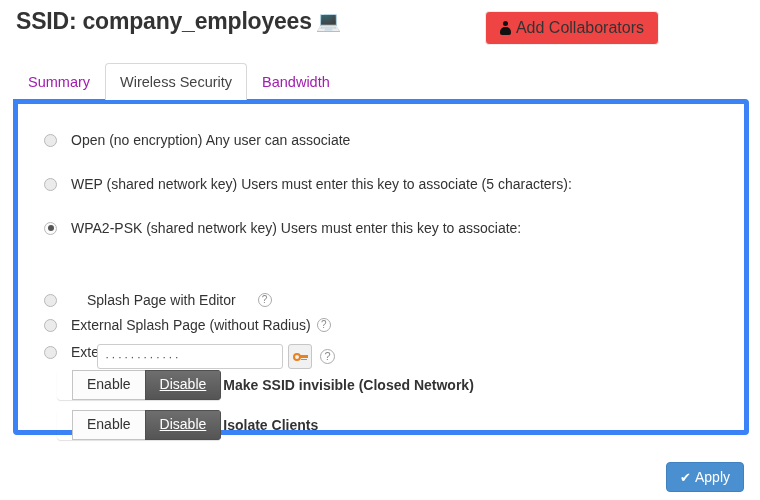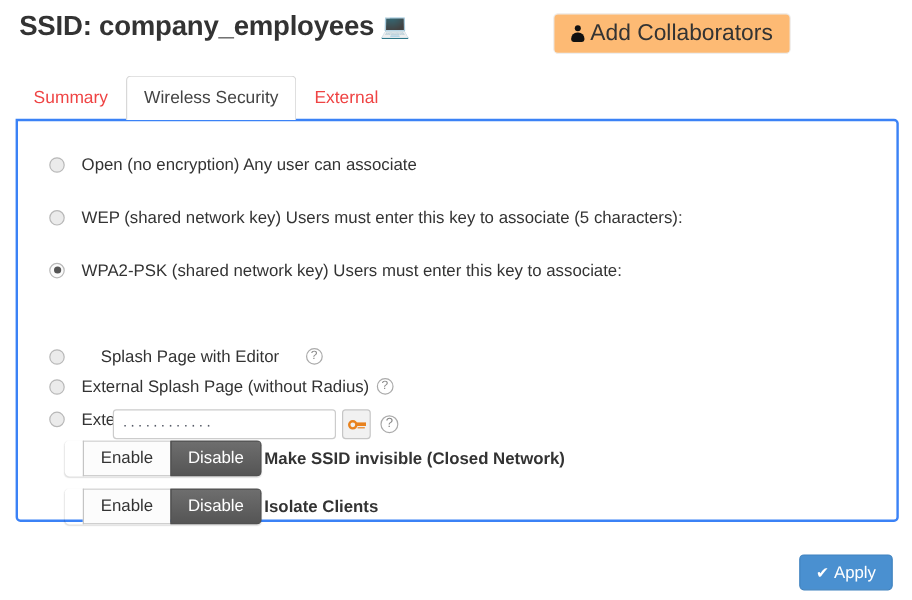--- a/index.html
+++ b/index.html
@@ -37,25 +37,25 @@
     font-size: 20px;
     margin-left: 5px;
     vertical-align: 1px;
   }
   .collab-btn {
     position: absolute;
     right: 16px;
     top: 11px;
     height: 34px;
     box-sizing: border-box;
-    background: #fdba74;
+    background: #ef4444;
     border: 1px solid #eeeeee;
     border-radius: 4px;
     padding: 0 14px;
-    font-size: 19px;
+    font-size: 16px;
     font-family: "Liberation Sans", sans-serif;
     color: #333333;
     display: flex;
     align-items: center;
     gap: 5px;
     cursor: pointer;
   }
   .collab-btn .person-icon {
     display: inline-block;
     width: 11px;
@@ -87,21 +87,21 @@
     top: 66px;
     height: 33px;
     display: flex;
     align-items: flex-end;
     z-index: 3;
   }
   .tab {
     font-size: 14.5px;
     padding: 8px 14px 9px 14px;
     line-height: 16px;
-    color: #ef4444;
+    color: #a21caf;
     cursor: pointer;
     border: 1px solid transparent;
     border-bottom: none;
     border-radius: 4px 4px 0 0;
     background: transparent;
     white-space: nowrap;
   }
   .tab.active {
     color: #444444;
     background: #ffffff;
@@ -115,21 +115,21 @@
 
   
   .panel {
     position: absolute;
     left: 13px;
     top: 99px;
     width: 736px;
     height: 336px;
     box-sizing: border-box;
     background: #ffffff;
-    border: 2px solid #3b82f6;
+    border: 5px solid #3b82f6;
     border-radius: 0 4px 4px 4px;
     z-index: 1;
   }
 
   .opt-row {
     position: absolute;
     display: flex;
     align-items: center;
     left: 26px;
   }
@@ -272,20 +272,21 @@
     background: #fcfcfc;
     color: #333333;
     white-space: nowrap;
   }
   .tgl:first-child { border-right: none; }
   .tgl.on {
     background: #5e5e5e;
     background-image: linear-gradient(#6e6e6e, #555555);
     border-color: #4f4f4f;
     color: #ffffff;
+    text-decoration: underline;
   }
   .toggle-label {
     margin-left: 2px;
     font-size: 14px;
     color: #333333;
     font-weight: bold;
     white-space: nowrap;
   }
 
   
@@ -319,21 +320,21 @@
 
   <div class="collab-btn">
     <span class="person-icon"></span>
     <span>Add Collaborators</span>
   </div>
 </div>
 
 <div class="tabs">
   <div class="tab">Summary</div>
   <div class="tab active">Wireless Security</div>
-  <div class="tab">External</div>
+  <div class="tab">Bandwidth</div>
 </div>
 
 <div class="panel">
 
   <div class="opt-row" style="top:28px;">
     <span class="radio"></span>
     <span class="opt-label">Open (no encryption) Any user can associate</span>
   </div>
 
   <div class="opt-row" style="top:72px;">

